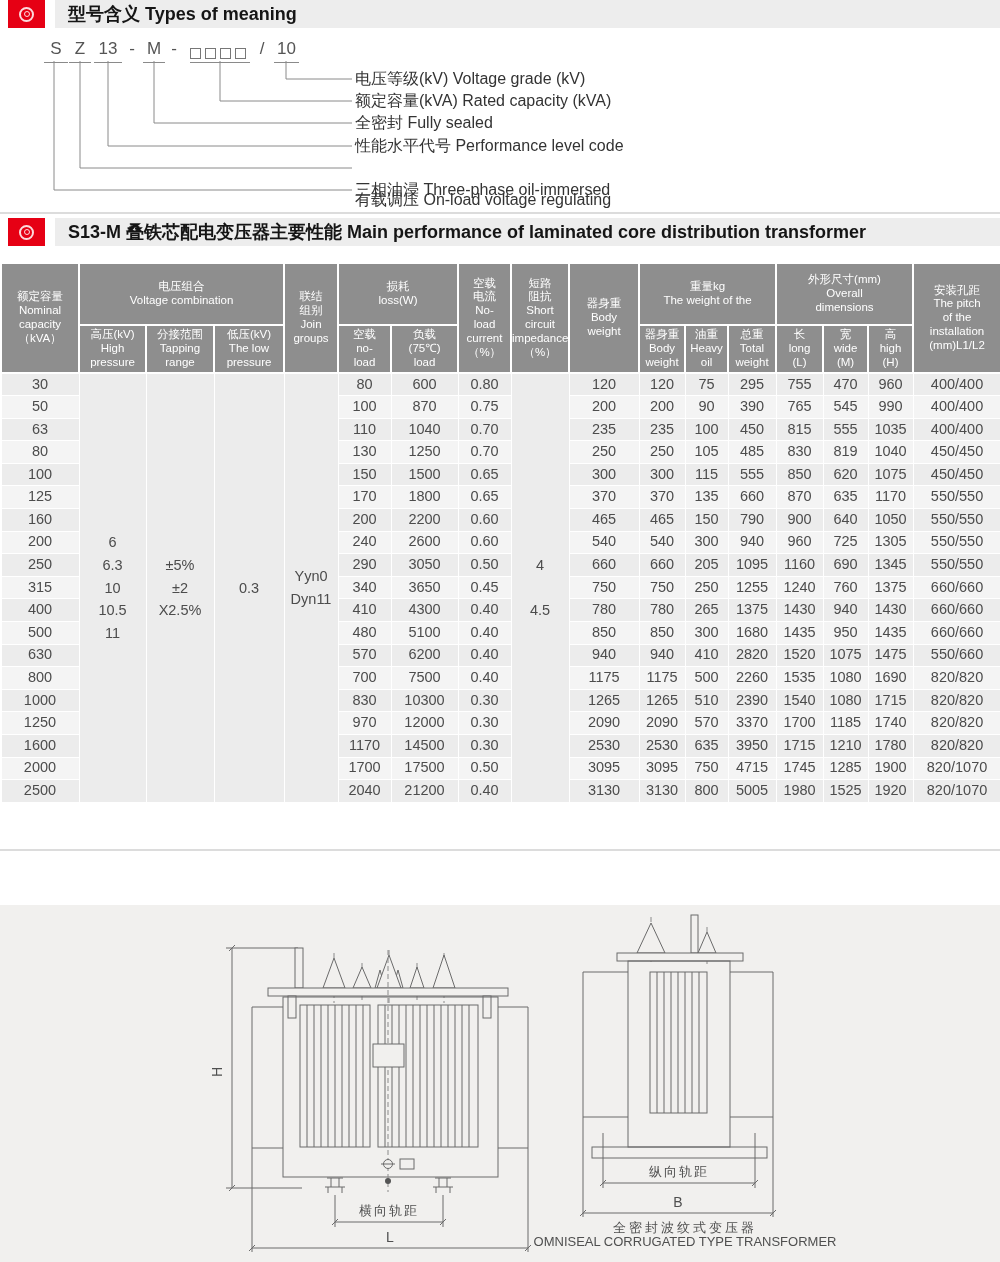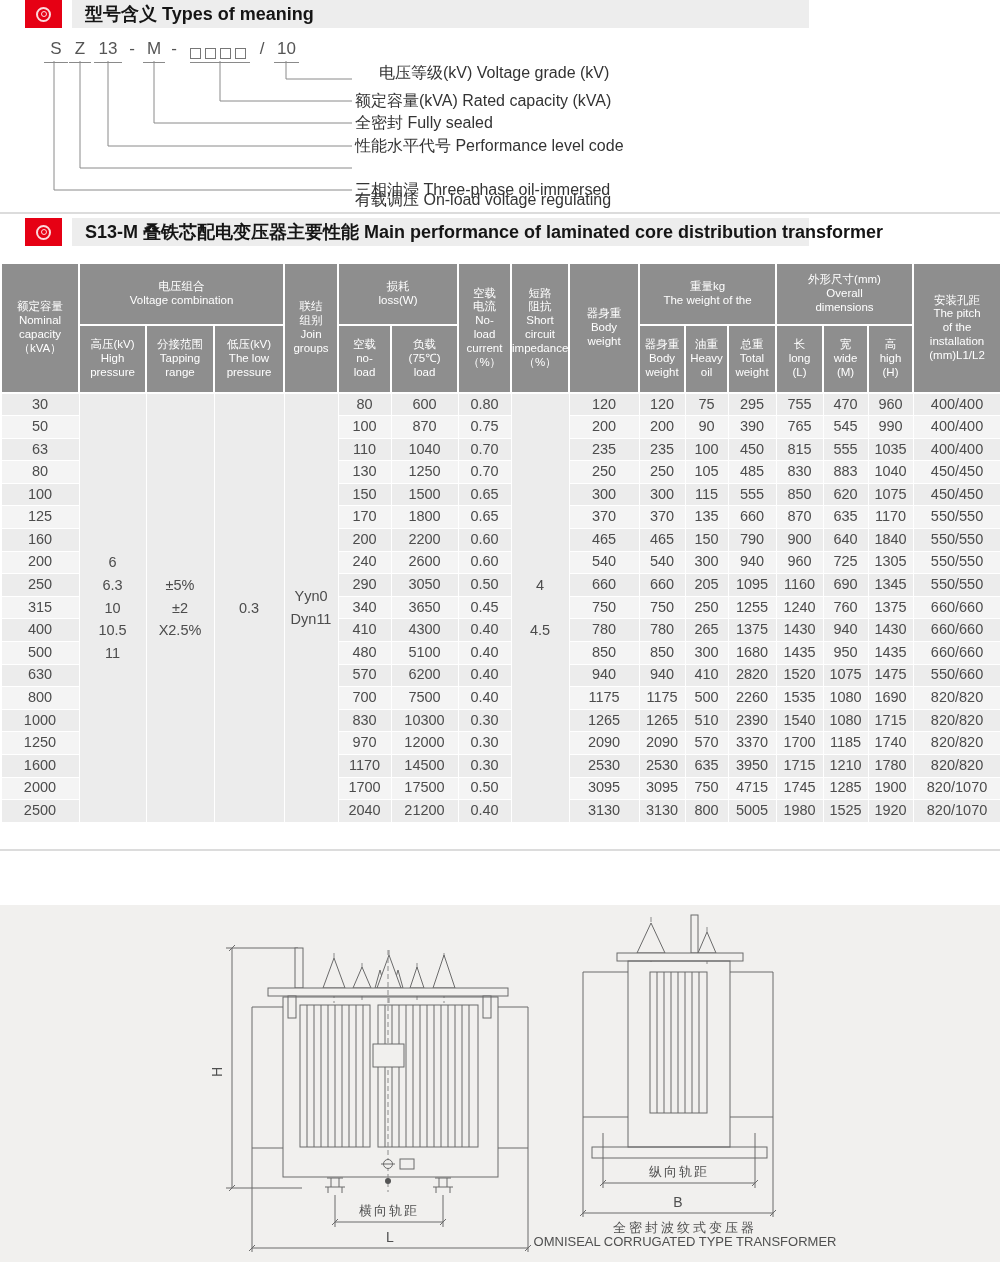--- a/index.html
+++ b/index.html
@@ -3,21 +3,21 @@
 <meta charset="utf-8">
 <style>
   * { box-sizing: border-box; }
   html,body { margin:0; padding:0; background:#fff; }
   .page {
     position: relative; width: 1000px; height: 1262px;
     font-family: "Liberation Sans", sans-serif; background:#fff; overflow:hidden;
   }
 
   
-  .sec-header { position:absolute; left:17px; width:792px; height:28px;border-radius:13px; }
+  .sec-header { position:absolute; left:0; width:1000px; height:28px;border-radius:13px; }
   .sec-icon {
     position:absolute; left:8px; top:0; width:37px; height:28px;
     display:flex; align-items:center; justify-content:center;
   }
   .ring { width:15px; height:15px; border:2px solid rgba(255,255,255,.85); border-radius:50%;
           display:flex; align-items:center; justify-content:center; }
   .ring-inner { width:6px; height:6px; border:1px solid rgba(255,255,255,.85); border-radius:50%; }
   .sec-strip {
     position:absolute; left:55px; right:0; top:0; height:28px; background:#ededed;
     display:flex; align-items:center;
@@ -37,21 +37,21 @@
   .sq { width:11px; height:11px; border:1px solid #777; background:transparent; }
   .code-label { position:absolute; left:355px; font-size:16px; color:#333; white-space:nowrap; line-height:1.1; }
 
   
   table.perf { position:absolute; top:262px; left:0; width:1000px; border-collapse:collapse; table-layout:fixed; }
   table.perf th {
     background:#8e8e8e; color:#fff; font-weight:normal; font-size:11.5px; line-height:1.2;
     text-align:center; vertical-align:middle; border:2px solid #fff; padding:1px 0; white-space:pre-line;
   }
   table.perf thead tr.gr th { height:62px; }
-  table.perf thead tr.sub th { height:68px; }
+  table.perf thead tr.sub th { height:48px; }
   table.perf td {
     font-size:14.5px; color:#4c4c4c; text-align:center; vertical-align:middle;
     border:1px solid #fff; height:22.6px; padding:0; line-height:1.1; white-space:pre-line;
   }
   table.perf tbody tr:nth-child(odd)  td { background:#ececec; }
   table.perf tbody tr:nth-child(even) td { background:#f4f4f4; }
   table.perf tbody td.merged { background:#efefef; line-height:22.6px; }
 
   
   .drawing-panel { position:absolute; top:905px; left:0; width:1000px; height:357px; background:#f1f0ee; }
@@ -99,21 +99,21 @@
       <span class="boxes">
           <span class="sq"></span>
           <span class="sq"></span>
           <span class="sq"></span>
           <span class="sq"></span>
         </span>
     </span>
     <span class="code-sep" style="left:256px; width:12px;">/</span>
     <span class="code-part" style="left:274px; width:25px;">10</span>
 
-    <div class="code-label" style="top:36px;margin-left:24px;">电压等级(kV) Voltage grade (kV)</div>
+    <div class="code-label" style="top:42px;">电压等级(kV) Voltage grade (kV)</div>
     <div class="code-label" style="top:64px;">额定容量(kVA) Rated capacity (kVA)</div>
     <div class="code-label" style="top:86px;">全密封 Fully sealed</div>
     <div class="code-label" style="top:109px;">性能水平代号 Performance level code</div>
     <div class="code-label" style="top:131px;margin-top:32px;">有载调压 On-load voltage regulating</div>
     <div class="code-label" style="top:153px;">三相油浸 Three-phase oil-immersed</div>
   </div>
 
   <div class="rule" style="top:212px;"></div>
 
   <div class="sec-header" style="top:218px;">
@@ -283,21 +283,21 @@
         <tr>
           <td>80</td>
           <td>130</td>
           <td>1250</td>
           <td>0.70</td>
           <td>250</td>
           <td>250</td>
           <td>105</td>
           <td>485</td>
           <td>830</td>
-          <td>883</td>
+          <td>819</td>
           <td>1040</td>
           <td>450/450</td>
         </tr>
         <tr>
           <td>100</td>
           <td>150</td>
           <td>1500</td>
           <td>0.65</td>
           <td>300</td>
           <td>300</td>
@@ -326,21 +326,21 @@
           <td>160</td>
           <td>200</td>
           <td>2200</td>
           <td>0.60</td>
           <td>465</td>
           <td>465</td>
           <td>150</td>
           <td>790</td>
           <td>900</td>
           <td>640</td>
-          <td>1840</td>
+          <td>1050</td>
           <td>550/550</td>
         </tr>
         <tr>
           <td>200</td>
           <td>240</td>
           <td>2600</td>
           <td>0.60</td>
           <td>540</td>
           <td>540</td>
           <td>300</td>

